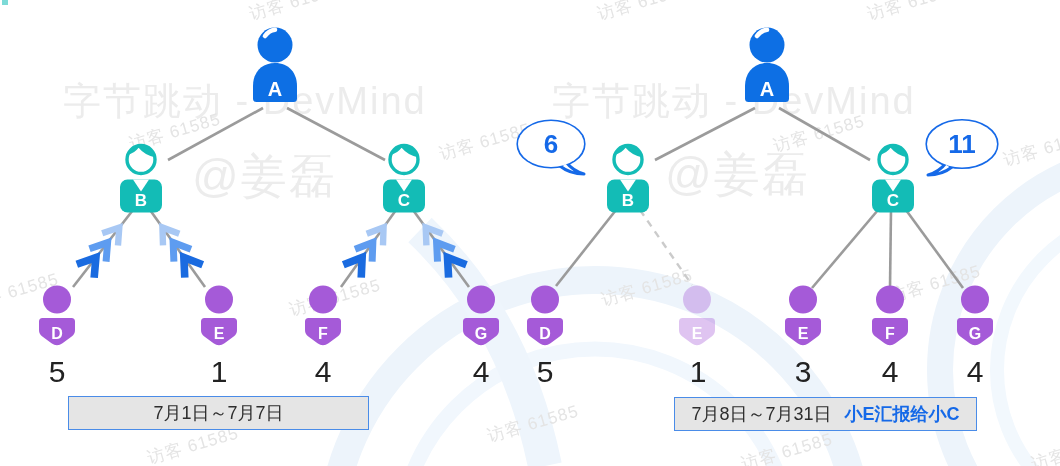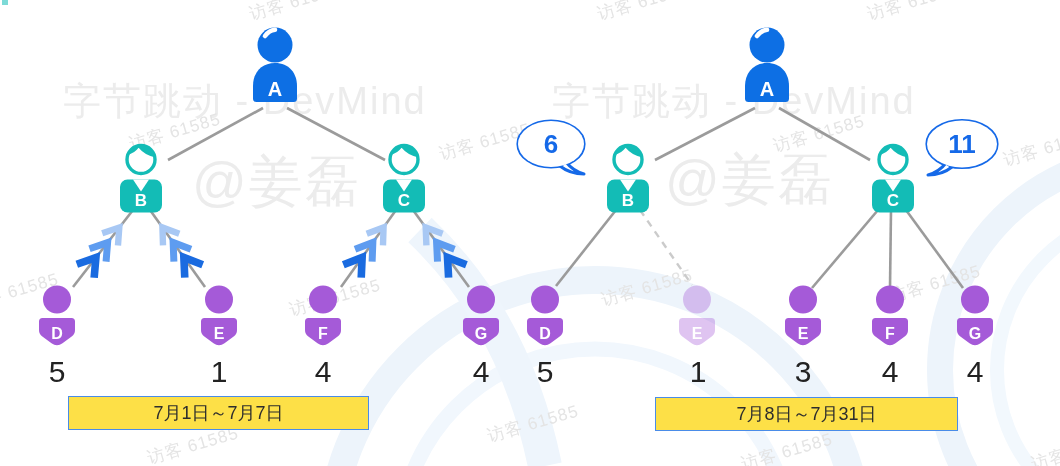--- a/index.html
+++ b/index.html
@@ -5,25 +5,25 @@
   html,body{margin:0;padding:0;background:#fff;}
   .stage{
     position:relative;width:1060px;height:466px;overflow:hidden;
     background:#ffffff;font-family:"Liberation Sans","DejaVu Sans",sans-serif;
   }
   svg{display:block;}
   .layer{position:absolute;left:0;top:0;}
   
   .wm{position:absolute;color:#ececec;white-space:nowrap;pointer-events:none;user-select:none;}
   .wm-big{font-size:38px;letter-spacing:2px;font-weight:400;}
-  .wm-author{font-size:54px;letter-spacing:2px;}
+  .wm-author{font-size:46px;letter-spacing:2px;}
   .wm-small{font-size:17px;color:#e4e4e4;transform:rotate(-16deg);letter-spacing:1px;}
   
   .caption{
-    position:absolute;height:34px;background:#fde047;border:1px solid #4a8ce8;
+    position:absolute;height:34px;background:#e5e5e5;border:1px solid #4a8ce8;
     display:flex;align-items:center;justify-content:center;gap:13px;
     font-size:18px;box-sizing:border-box;
   }
   .cap-date{color:#2d2d2d;}
   .cap-note{color:#1569e8;font-weight:bold;}
   
   text.pl{fill:#ffffff;font-weight:bold;text-anchor:middle;font-family:"Liberation Sans",sans-serif;}
   text.val{fill:#222222;font-size:30px;text-anchor:middle;font-family:"Liberation Sans",sans-serif;}
   text.bub{fill:#1569e8;font-size:26px;font-weight:bold;text-anchor:middle;font-family:"Liberation Sans",sans-serif;}
   .chev{fill:none;stroke-linecap:butt;stroke-linejoin:miter;}
@@ -229,17 +229,18 @@
       <ellipse cx="962" cy="144" rx="35" ry="23.5" fill="#ffffff" stroke="#1569e8" stroke-width="3.2"></ellipse>
       <path d="M946 163 Q939 172 928 175 Q942 175 952 167 Z" fill="#ffffff" stroke="#1569e8" stroke-width="3" stroke-linejoin="round"></path>
       <ellipse cx="962" cy="144" rx="35" ry="23.5" fill="#ffffff"></ellipse>
       <text class="bub" x="962" y="153">11</text>
     </g>
   </svg>
 
   <div class="caption" style="left:68px;top:396px;width:301px;">
     <span class="cap-date">7月1日～7月7日</span>
   </div>
-  <div class="caption" style="left:655px;top:397px;width:303px;">
+  <div class="caption" style="left:674px;top:397px;width:303px;">
     <span class="cap-date">7月8日～7月31日</span>
+    <span class="cap-note">小E汇报给小C</span>
   </div>
 
 </div>
 
 </body></html>

